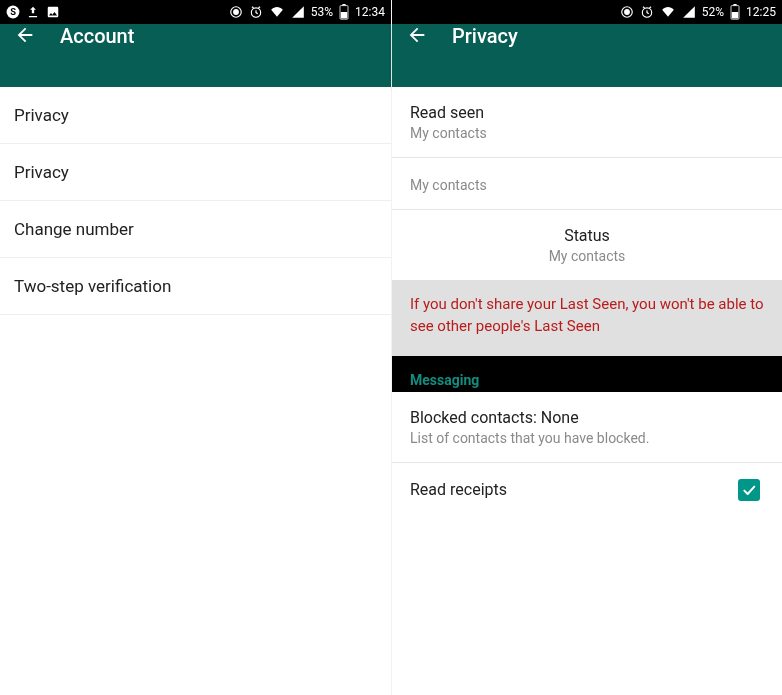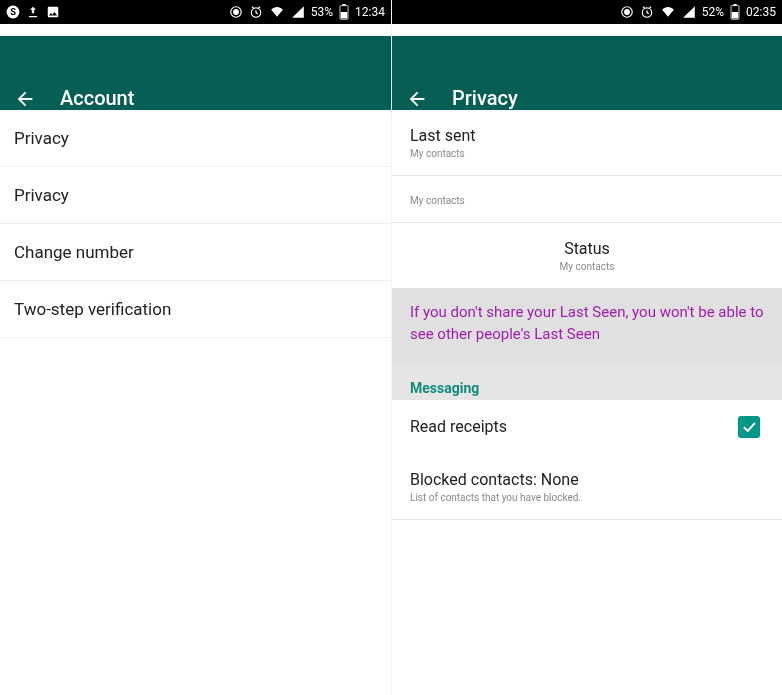--- a/index.html
+++ b/index.html
@@ -26,62 +26,61 @@
     color: #fff;
     display: flex;
     align-items: center;
     font-size: 12px;
     padding: 0 6px;
     justify-content: space-between;
   }
   .status-left, .status-right { display: flex; align-items: center; gap: 6px; }
   .status-right span, .status-left span { display: inline-flex; align-items: center; }
   .app-bar {
-    height: 74px;
+    height: 63px;
     background: #075E54;
     color: #fff;
     display: flex;
-    align-items: flex-end;
+    align-items: flex-start;
     padding: 0 14px;
     gap: 24px;
     box-shadow: 0 2px 4px rgba(0,0,0,0.15);
-    margin-top: 12px;
   }
   .app-bar .title {
     font-size: 20px;
     font-weight: 500;
   }
   .back-icon svg, .status-left svg, .status-right svg { display: block; }
   .list { flex: 1; overflow: hidden; }
   .list-item {
     padding: 16px 18px;
     font-size: 17px;
     color: #222;
     border-bottom: 1px solid #e6e6e6;
     background: #fff;
   }
   .list-item .primary { font-size: 16px; color: #222; }
   .list-item .secondary {
-    font-size: 10px;
+    font-size: 14px;
     color: #8a8a8a;
     margin-top: 3px;
   }
   .info-block {
     background: #e0e0e0;
-    color: #a21caf;
+    color: #b91c1c;
     padding: 14px 18px 18px;
     font-size: 15px;
     line-height: 1.45;
   }
   .section-header {
     color: #128C7E;
     font-weight: 700;
     font-size: 14px;
     padding: 16px 18px 4px;
-    background: #e5e5e5;
+    background: #000000;
   }
   .row-with-check {
     display: flex;
     align-items: center;
     justify-content: space-between;
   }
   .checkbox {
     width: 22px;
     height: 22px;
     background: #009688;
@@ -202,58 +201,58 @@
           </svg>
       </span>
       <span>52%</span>
       <span>
         <svg width="10" height="16" viewBox="0 0 12 20" fill="#fff">
             <rect x="1" y="2" width="10" height="17" rx="1" fill="none" stroke="#fff"></rect>
             <rect x="4" y="0" width="4" height="2"></rect>
             <rect x="2" y="10" width="8" height="8"></rect>
           </svg>
       </span>
-      <span>02:35</span>
+      <span>12:25</span>
     </div>
   </div>
 
   <div class="app-bar">
     <span class="back-icon">
       <svg width="22" height="22" viewBox="0 0 24 24" fill="#fff">
           <path d="M20 11H7.83l5.59-5.59L12 4l-8 8 8 8 1.41-1.41L7.83 13H20v-2z"></path>
         </svg>
     </span>
     <span class="title">Privacy</span>
   </div>
 
   <div class="list">
     <div class="list-item">
-      <div class="primary">Last sent</div>
+      <div class="primary">Read seen</div>
       <div class="secondary">My contacts</div>
     </div>
     <div class="list-item">
       <div class="secondary">My contacts</div>
     </div>
     <div class="list-item" style="border-bottom:none;text-align:center;">
       <div class="primary">Status</div>
       <div class="secondary">My contacts</div>
     </div>
 
     <div class="info-block">If you don't share your Last Seen, you won't be able to see other people's Last Seen</div>
 
     <div class="section-header">Messaging</div>
+
+    <div class="list-item" style="border-top:none;">
+      <div class="primary">Blocked contacts: None</div>
+      <div class="secondary">List of contacts that you have blocked.</div>
+    </div>
 
     <div class="list-item row-with-check" style="border-bottom:none;">
       <div class="primary">Read receipts</div>
       <div class="checkbox">
         <svg width="16" height="16" viewBox="0 0 24 24" fill="none" stroke="#fff" stroke-width="3" stroke-linecap="round" stroke-linejoin="round">
             <polyline points="5 13 10 18 20 7"></polyline>
           </svg>
       </div>
     </div>
 
-    <div class="list-item" style="border-top:none;">
-      <div class="primary">Blocked contacts: None</div>
-      <div class="secondary">List of contacts that you have blocked.</div>
-    </div>
-
   </div>
 </div>
 
 </body></html>

